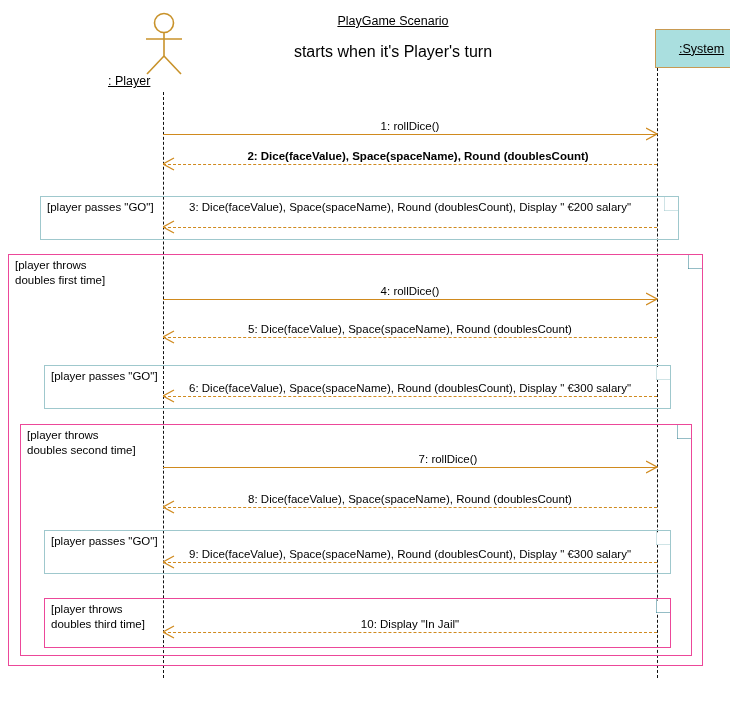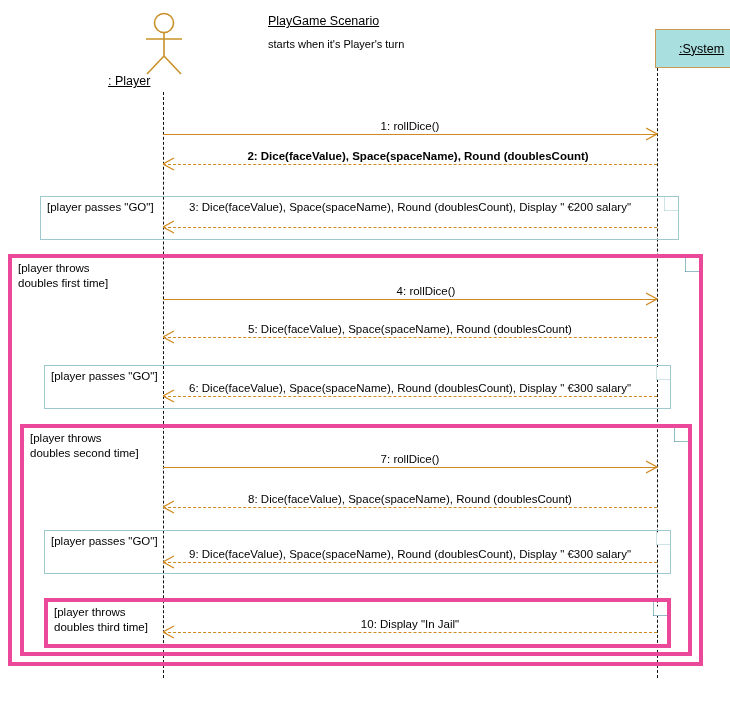--- a/index.html
+++ b/index.html
@@ -20,31 +20,32 @@
     height: 715px;
   }
   .abs { position: absolute; }
 
   
   .title-block {
     position: absolute;
     left: 268px;
     top: 12px;
     width: 250px;
+    text-align: center;
   }
   .title-main {
     font-size: 12.5px;
     text-decoration: underline;
     line-height: 18px;
     white-space: nowrap;
   }
   .title-sub {
-    font-size: 11px;
+    font-size: 16px;
     line-height: 18px;
-    margin-top: 5px;
+    margin-top: 13px;
     white-space: nowrap;
   }
 
   
   .actor-label {
     position: absolute;
     left: 108px;
     top: 74px;
     width: 110px;
     text-align: left;
@@ -80,21 +81,21 @@
     width: 0;
     border-left: 1px dashed #111111;
   }
 
   
   .frag {
     position: absolute;
     box-sizing: border-box;
     background: transparent;
   }
-  .frag-outer { border: 4px solid #ec4899; }
+  .frag-outer { border: 1px solid #ec4899; }
   .frag-note  { border: 1px solid #9fc8cd; }
   .frag-label {
     position: absolute;
     left: 6px;
     top: 3px;
     font-size: 11.5px;
     line-height: 15px;
     white-space: pre;
     color: #000;
     background: #ffffff;
@@ -212,36 +213,36 @@
       <div class="msg-label" style="left: 171px; width: 494px; top: 149px; font-weight: bold;">2: Dice(faceValue), Space(spaceName), Round (doublesCount)</div>
       <div class="msg-line msg-dashed" style="left: 163px; top: 227px; width: 494px;"></div>
       <svg class="arrowhead" width="12" height="14" style="top: 220px; left: 163px;">
         <path d="M11,1 L0,7 L11,13" fill="none" stroke="#d08a1e" stroke-width="1.3"></path>
       </svg>
       <div class="msg-label" style="left: 163px; width: 494px; top: 200px;">3: Dice(faceValue), Space(spaceName), Round (doublesCount), Display " €200 salary"</div>
       <div class="msg-line msg-solid" style="left: 163px; top: 299px; width: 494px;"></div>
       <svg class="arrowhead" width="12" height="14" style="top: 292px; left: 646px;">
         <path d="M0,1 L11,7 L0,13" fill="none" stroke="#d08a1e" stroke-width="1.3"></path>
       </svg>
-      <div class="msg-label" style="left: 163px; width: 494px; top: 284px; padding-left: 16px;">4: rollDice()</div>
+      <div class="msg-label" style="left: 163px; width: 494px; top: 284px;">4: rollDice()</div>
       <div class="msg-line msg-dashed" style="left: 163px; top: 337px; width: 494px;"></div>
       <svg class="arrowhead" width="12" height="14" style="top: 330px; left: 163px;">
         <path d="M11,1 L0,7 L11,13" fill="none" stroke="#d08a1e" stroke-width="1.3"></path>
       </svg>
       <div class="msg-label" style="left: 163px; width: 494px; top: 322px;">5: Dice(faceValue), Space(spaceName), Round (doublesCount)</div>
       <div class="msg-line msg-dashed" style="left: 163px; top: 396px; width: 494px;"></div>
       <svg class="arrowhead" width="12" height="14" style="top: 389px; left: 163px;">
         <path d="M11,1 L0,7 L11,13" fill="none" stroke="#d08a1e" stroke-width="1.3"></path>
       </svg>
       <div class="msg-label" style="left: 163px; width: 494px; top: 381px;">6: Dice(faceValue), Space(spaceName), Round (doublesCount), Display " €300 salary"</div>
       <div class="msg-line msg-solid" style="left: 163px; top: 467px; width: 494px;"></div>
       <svg class="arrowhead" width="12" height="14" style="top: 460px; left: 646px;">
         <path d="M0,1 L11,7 L0,13" fill="none" stroke="#d08a1e" stroke-width="1.3"></path>
       </svg>
-      <div class="msg-label" style="left: 163px; width: 494px; top: 452px;">7: rollDice()</div>
+      <div class="msg-label" style="left: 163px; width: 494px; top: 452px; padding-left: 38px;">7: rollDice()</div>
       <div class="msg-line msg-dashed" style="left: 163px; top: 507px; width: 494px;"></div>
       <svg class="arrowhead" width="12" height="14" style="top: 500px; left: 163px;">
         <path d="M11,1 L0,7 L11,13" fill="none" stroke="#d08a1e" stroke-width="1.3"></path>
       </svg>
       <div class="msg-label" style="left: 163px; width: 494px; top: 492px;">8: Dice(faceValue), Space(spaceName), Round (doublesCount)</div>
       <div class="msg-line msg-dashed" style="left: 163px; top: 562px; width: 494px;"></div>
       <svg class="arrowhead" width="12" height="14" style="top: 555px; left: 163px;">
         <path d="M11,1 L0,7 L11,13" fill="none" stroke="#d08a1e" stroke-width="1.3"></path>
       </svg>
       <div class="msg-label" style="left: 163px; width: 494px; top: 547px;">9: Dice(faceValue), Space(spaceName), Round (doublesCount), Display " €300 salary"</div>

